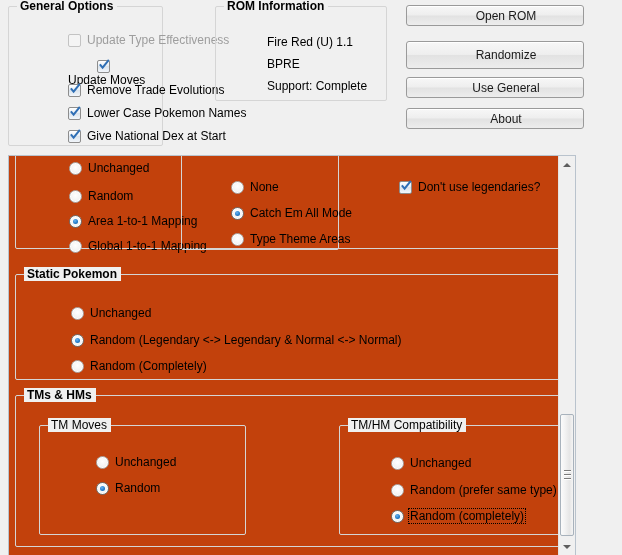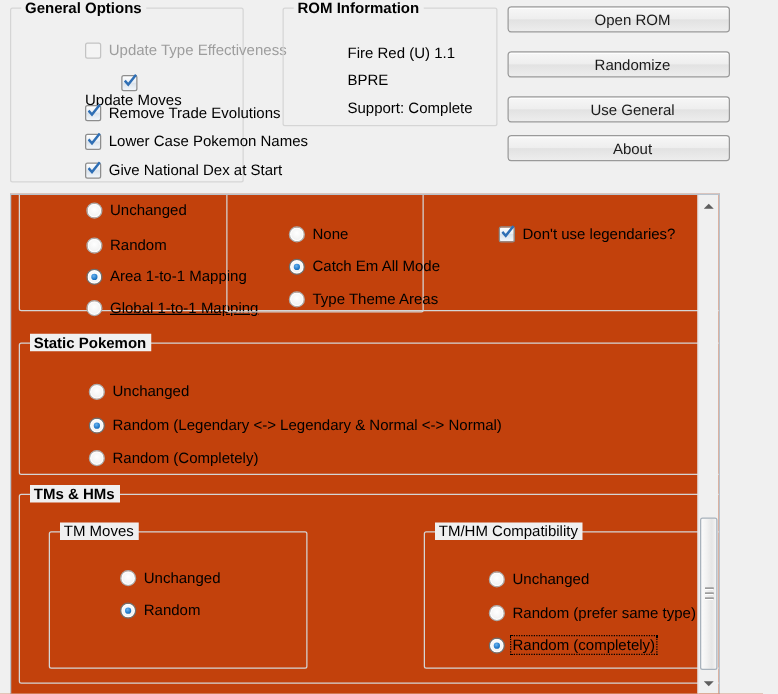--- a/index.html
+++ b/index.html
@@ -198,21 +198,21 @@
     display: block;
     height: 1px;
     background: #7b7b7b;
     margin-bottom: 2px;
     border-bottom: 1px solid #ffffff;
   }
 </style>
 </head>
 <body>
 
-<div class="groupbox" id="general-options" style="left:8px; top:6px; width:187px; height:140px;">
+<div class="groupbox" id="general-options" style="left:8px; top:6px; width:155px; height:140px;">
   <div class="gb-title bold">General Options</div>
 
   <div class="ctl disabled" style="left:22px; top:26px;">
     <span class="cb-box disabled"></span>
     <span class="cb-label">Update Type Effectiveness</span>
   </div>
 
   <div class="ctl" style="left:22px; top:53px;flex-direction:column;">
     <span class="cb-box">
       <span class="tick">
@@ -251,29 +251,29 @@
       <span class="tick">
         <svg width="11" height="12" viewBox="0 0 11 12">
             <path d="M1.5 6.2 L3.6 8.6 L9.2 1.6" stroke="#2f6fb5" stroke-width="2" fill="none" stroke-linecap="square"></path>
           </svg>
       </span>
     </span>
     <span class="cb-label">Give National Dex at Start</span>
   </div>
 </div>
 
-<div class="groupbox" id="rom-information" style="left:215px; top:6px; width:172px; height:95px;margin-left:11px;">
+<div class="groupbox" id="rom-information" style="left:215px; top:6px; width:172px; height:95px;">
   <div class="gb-title bold">ROM Information</div>
   <div class="ctl" style="left:14px; top:28px;">Fire Red (U) 1.1</div>
   <div class="ctl" style="left:14px; top:50px;">BPRE</div>
   <div class="ctl" style="left:14px; top:72px;">Support: Complete</div>
 </div>
 
 <div class="btn" style="left:406px; top:5px; width:178px; height:21px;">Open ROM</div>
-<div class="btn" style="left:406px; top:41px; width:178px; height:21px;">Randomize</div>
+<div class="btn" style="left:406px; top:41px; width:178px; height:28px;">Randomize</div>
 <div class="btn" style="left:406px; top:77px; width:178px; height:21px;">Use General</div>
 <div class="btn" style="left:406px; top:108px; width:178px; height:21px;">About</div>
 
 <div id="scroll-panel">
 
   <div id="scroll-content">
 
     <div class="groupbox" style="left:6px; top:-32px; width:575px; height:125px;">
     </div>
 
@@ -282,21 +282,21 @@
       <span class="rb-label">Unchanged</span>
     </div>
     <div class="ctl" style="left:23px; top:33px;">
       <span class="rb-box"></span>
       <span class="rb-label">Random</span>
     </div>
     <div class="ctl" style="left:23px; top:58px;">
       <span class="rb-box checked"></span>
       <span class="rb-label">Area 1-to-1 Mapping</span>
     </div>
-    <div class="ctl" style="left:23px; top:83px;text-decoration:underline;">
+    <div class="ctl" style="left:23px; top:83px;">
       <span class="rb-box"></span>
       <span class="rb-label">Global 1-to-1 Mapping</span>
     </div>
 
     <div class="groupbox" style="left:172px; top:-12px; width:158px; height:106px;">
     </div>
     <div class="ctl" style="left:185px; top:24px;">
       <span class="rb-box"></span>
       <span class="rb-label">None</span>
     </div>

